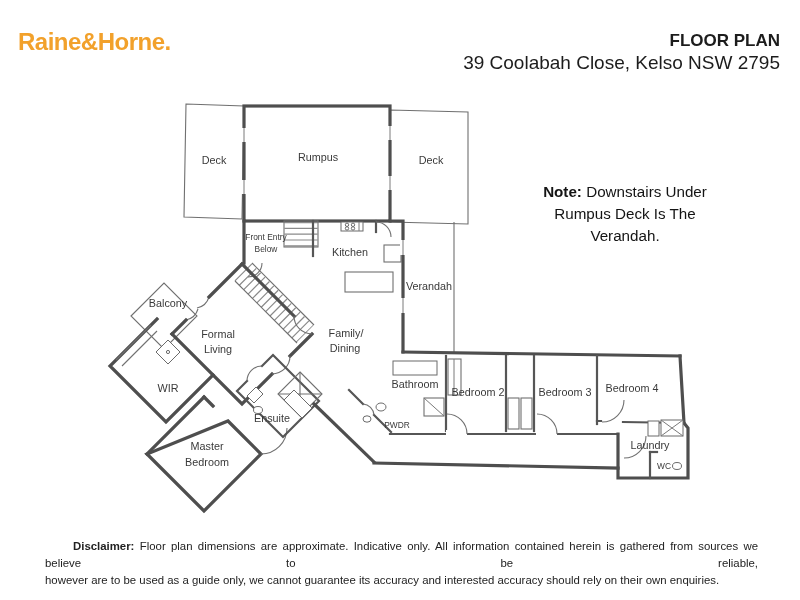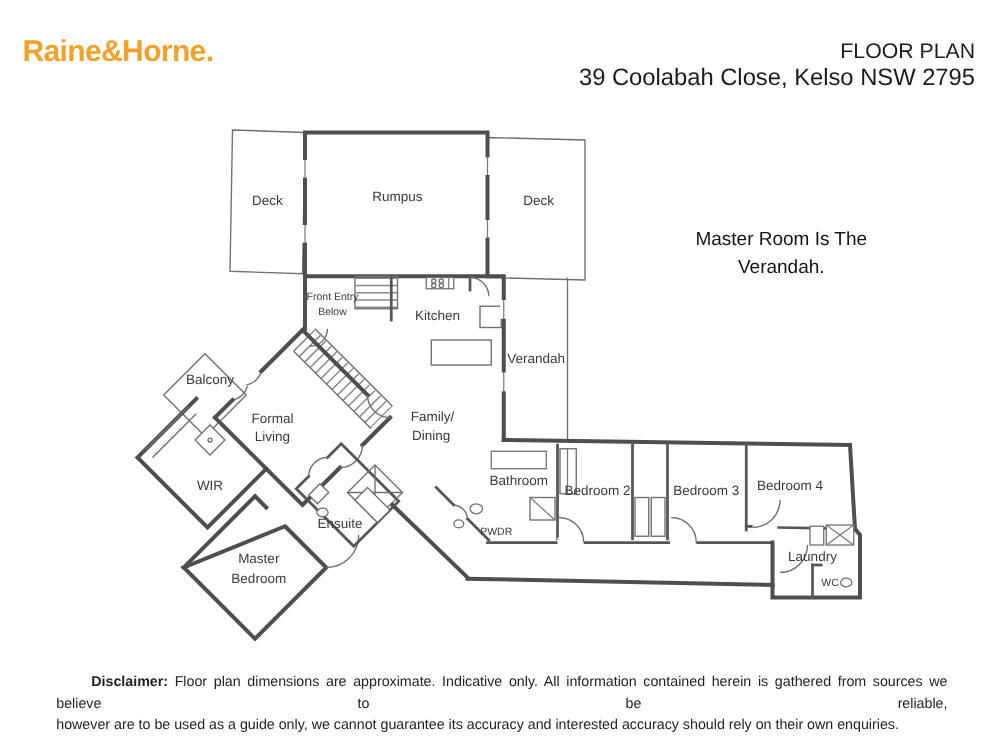--- a/index.html
+++ b/index.html
@@ -3,21 +3,21 @@
 <meta charset="utf-8">
 <style>
   html,body{margin:0;padding:0;background:#ffffff;}
   #page{position:relative;width:800px;height:600px;background:#ffffff;overflow:hidden;
         font-family:"Liberation Sans",sans-serif;}
 
   
   #logo{position:absolute;left:18px;top:28px;font-size:24px;font-weight:bold;
         color:#F2A12B;letter-spacing:-0.5px;}
   #titleblock{position:absolute;right:20px;top:30px;text-align:right;color:#1c1c1c;}
-  #plan-title{font-size:17px;font-weight:normal;line-height:22px;}
+  #plan-title{font-size:17px;font-weight:bold;line-height:22px;}
   #plan-address{font-size:19px;line-height:22px;}
 
   
   #note{position:absolute;left:500px;top:181px;width:250px;text-align:center;
         color:#141414;font-size:15.2px;line-height:21.8px;}
   #note b{font-weight:bold;}
 
   
   #disclaimer{position:absolute;left:45px;top:538px;width:713px;color:#222;
         font-size:11.4px;line-height:16.8px;}
@@ -218,21 +218,22 @@
       <text class="rl" x="207" y="466">Bedroom</text>
       <text class="rl" x="478" y="396">Bedroom 2</text>
       <text class="rl" x="565" y="396">Bedroom 3</text>
       <text class="rl" x="632" y="392">Bedroom 4</text>
       <text class="rl" x="650" y="449">Laundry</text>
       <text class="rs" x="664" y="469">WC</text>
     </g>
   </svg>
 
   <div id="note">
-    <div>Master Room Is The</div>
+    <div><b>Note:</b> <span>Downstairs Under</span></div>
+    <div>Rumpus Deck Is The</div>
     <div>Verandah.</div>
   </div>
 
   <div id="disclaimer">
     <div class="j"><b>Disclaimer:</b> <span>Floor plan dimensions are approximate. Indicative only. All information contained herein is gathered from sources we believe to be reliable,</span></div>
     <div>however are to be used as a guide only, we cannot guarantee its accuracy and interested accuracy should rely on their own enquiries.</div>
   </div>
 
 </div>
 

